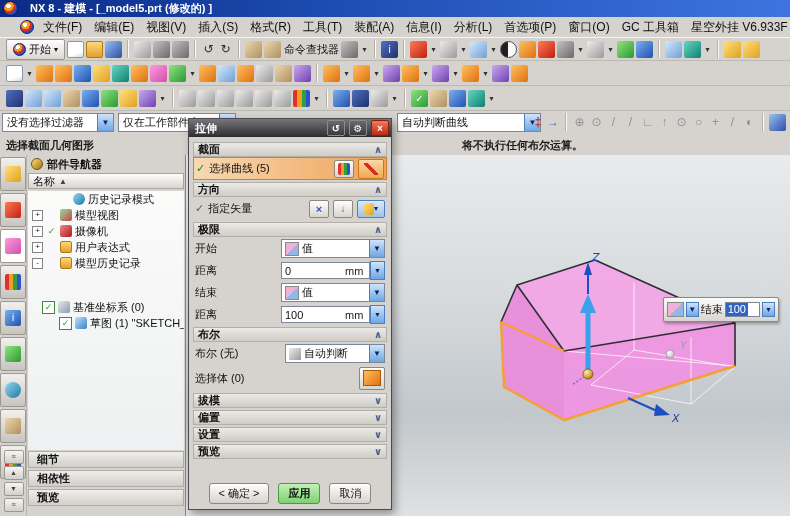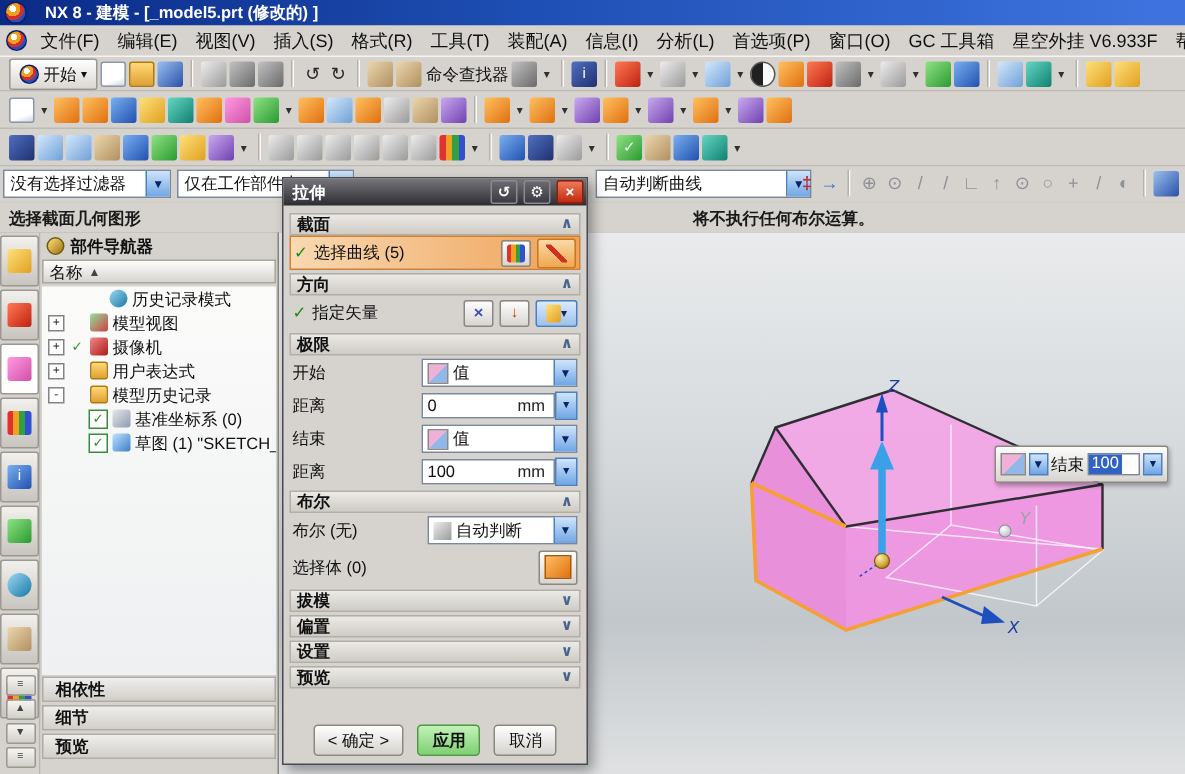--- a/index.html
+++ b/index.html
@@ -9,21 +9,21 @@
   
   .titlebar{position:absolute;left:0;top:0;width:790px;height:17px;
     background:linear-gradient(90deg,#0b2a86 0%,#1e4fb4 45%,#3f74e0 100%);
     display:flex;align-items:center;gap:12px;padding-left:3px;box-sizing:border-box;
     color:#fff;font-weight:bold;font-size:11px;}
   .nxlogo{width:13px;height:13px;border-radius:50%;flex:none;
     background:radial-gradient(circle at 35% 30%,#fff 0 18%,#f0a020 19% 40%,#d03030 41% 60%,#2a50c0 61% 80%,#1a9a40 81% 100%);
     border:1px solid #09206a;}
   
   .menubar{position:absolute;left:0;top:17px;width:790px;height:21px;background:#d6d3ce;
-    border-bottom:1px solid #f5f4f2;display:flex;align-items:center;padding-left:4px;box-sizing:border-box;}
+    border-bottom:1px solid #f5f4f2;display:flex;align-items:center;padding-left:20px;box-sizing:border-box;}
   .menubar .mi{padding:2px 6px;font-size:12px;color:#101010;white-space:nowrap;}
   
   .trow1,.trow2,.trow3{position:absolute;left:0;width:790px;background:#d6d3ce;
     display:flex;align-items:center;gap:2px;padding-left:6px;box-sizing:border-box;
     border-bottom:1px solid #bdbab4;}
   .trow1{top:38px;height:23px;}
   .trow2{top:61px;height:25px;}
   .trow3{top:86px;height:25px;}
   .startbtn{display:flex;align-items:center;gap:3px;height:19px;padding:0 6px;flex:none;
     border:1px solid #9a9890;border-radius:2px;background:linear-gradient(#fefefe,#dad7d2);font-size:11px;}
@@ -501,39 +501,39 @@
           <span class="cb c-none"></span>
           <span class="nicon ci c-folder"></span>
           <span class="tlabel">用户表达式</span>
         </div>
           <div class="trow" style="padding-left: 4px;">
           <span class="exp">-</span>
           <span class="cb c-none"></span>
           <span class="nicon ci c-folderopen"></span>
           <span class="tlabel">模型历史记录</span>
         </div>
-          <div class="trow" style="padding-left: 17px;">
+          <div class="trow" style=" margin-top: 28px;">
           <span class="exp"></span>
           <span class="cb c-box"></span>
           <span class="nicon ci c-csys"></span>
           <span class="tlabel">基准坐标系 (0)</span>
         </div>
           <div class="trow" style="padding-left: 17px;">
           <span class="exp"></span>
           <span class="cb c-box"></span>
           <span class="nicon ci c-sketch"></span>
           <span class="tlabel">草图 (1) "SKETCH_0</span>
         </div>
         </div>
       <div class="navpanels">
           <div class="navpanel">
+          <span>细节</span>
+        </div>
+          <div class="navpanel">
           <span>相依性</span>
-        </div>
-          <div class="navpanel">
-          <span>细节</span>
         </div>
           <div class="navpanel">
           <span>预览</span>
         </div>
         </div>
     </div>
 
   </div>
 
   <div class="dialog">

